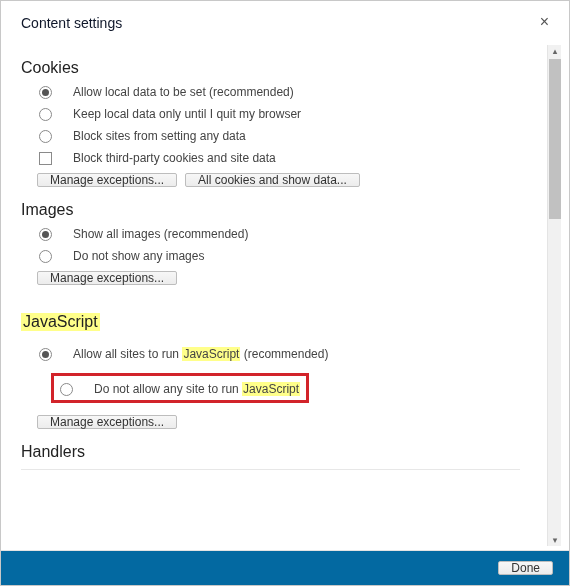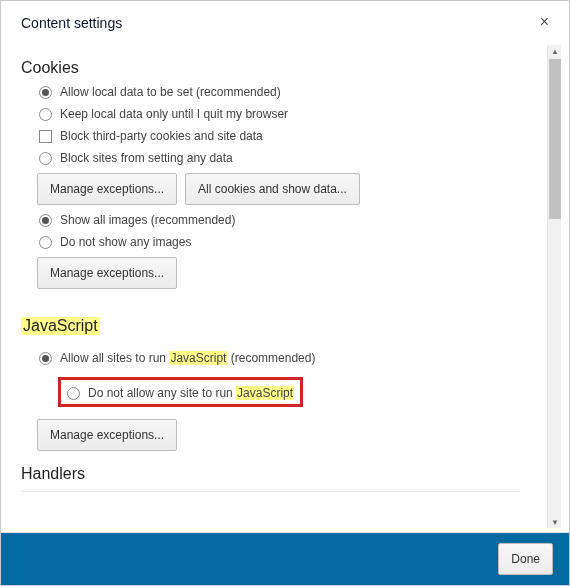--- a/index.html
+++ b/index.html
@@ -84,54 +84,54 @@
     font-size: 16px;
     color: #222;
     margin: 14px 0 8px 0;
   }
   .section-title.hl { background: #ffff8a; display:inline-block; padding: 0 2px; }
   .options { padding-left: 18px; }
   .opt-row {
     display: flex;
     align-items: flex-end;
     margin: 8px 0;
-    gap: 8px;
+    gap: 21px;
   }
   .radio, .checkbox {
     width: 13px; height: 13px; flex: 0 0 13px;
     border: 1px solid #8a8a8a; background: #fff;
     position: relative;
   }
   .radio { border-radius: 50%; }
   .radio.checked::after {
     content:"";
     position:absolute; top:2px; left:2px; width:7px; height:7px;
     background:#555; border-radius:50%;
   }
   .opt-label { color:#444; }
   .hl-word { background: #ffff8a; padding: 0 1px; }
 
   .btn-row { display:flex; gap:8px; margin: 6px 0 6px 16px; }
   .btn {
     display:inline-flex; align-items:center;
-    height: 32px;
+    height: 14px;
     padding: 0 12px;
     background: linear-gradient(#f7f7f7,#ececec);
     border: 1px solid #bdbdbd;
     border-radius: 2px;
     color:#333;
     font-size: 12px;
     cursor: pointer;
   }
   .btn-cell { display:inline-block; }
 
   .red-box {
     border: 3px solid #d2232a;
     padding: 4px 6px 2px 6px;
-    margin: 4px 0 6px 19px;
+    margin: 4px 0 6px 12px;
     display: inline-block;
   }
 
   .footer {
     border-top: 1px solid #e3e3e3;
     padding: 10px 16px;
     display:flex;
     justify-content:flex-end;
     background:#0369a1;
   }
@@ -152,33 +152,34 @@
     <div class="options">
       <div class="opt-row">
         <span class="radio checked"></span>
         <span class="opt-label">Allow local data to be set (recommended)</span>
       </div>
       <div class="opt-row">
         <span class="radio"></span>
         <span class="opt-label">Keep local data only until I quit my browser</span>
       </div>
       <div class="opt-row">
+        <span class="radio"></span>
+        <span class="opt-label">Block sites from setting any data</span>
+      </div>
+      <div class="opt-row">
         <span class="checkbox"></span>
         <span class="opt-label">Block third-party cookies and site data</span>
-      </div>
-      <div class="opt-row">
-        <span class="radio"></span>
-        <span class="opt-label">Block sites from setting any data</span>
       </div>
     </div>
     <div class="btn-row">
       <span class="btn-cell"><span class="btn">Manage exceptions...</span></span>
       <span class="btn-cell"><span class="btn">All cookies and show data...</span></span>
     </div>
 
+    <div class="section-title">Images</div>
     <div class="options">
       <div class="opt-row">
         <span class="radio checked"></span>
         <span class="opt-label">Show all images (recommended)</span>
       </div>
       <div class="opt-row">
         <span class="radio"></span>
         <span class="opt-label">Do not show any images</span>
       </div>
     </div>

